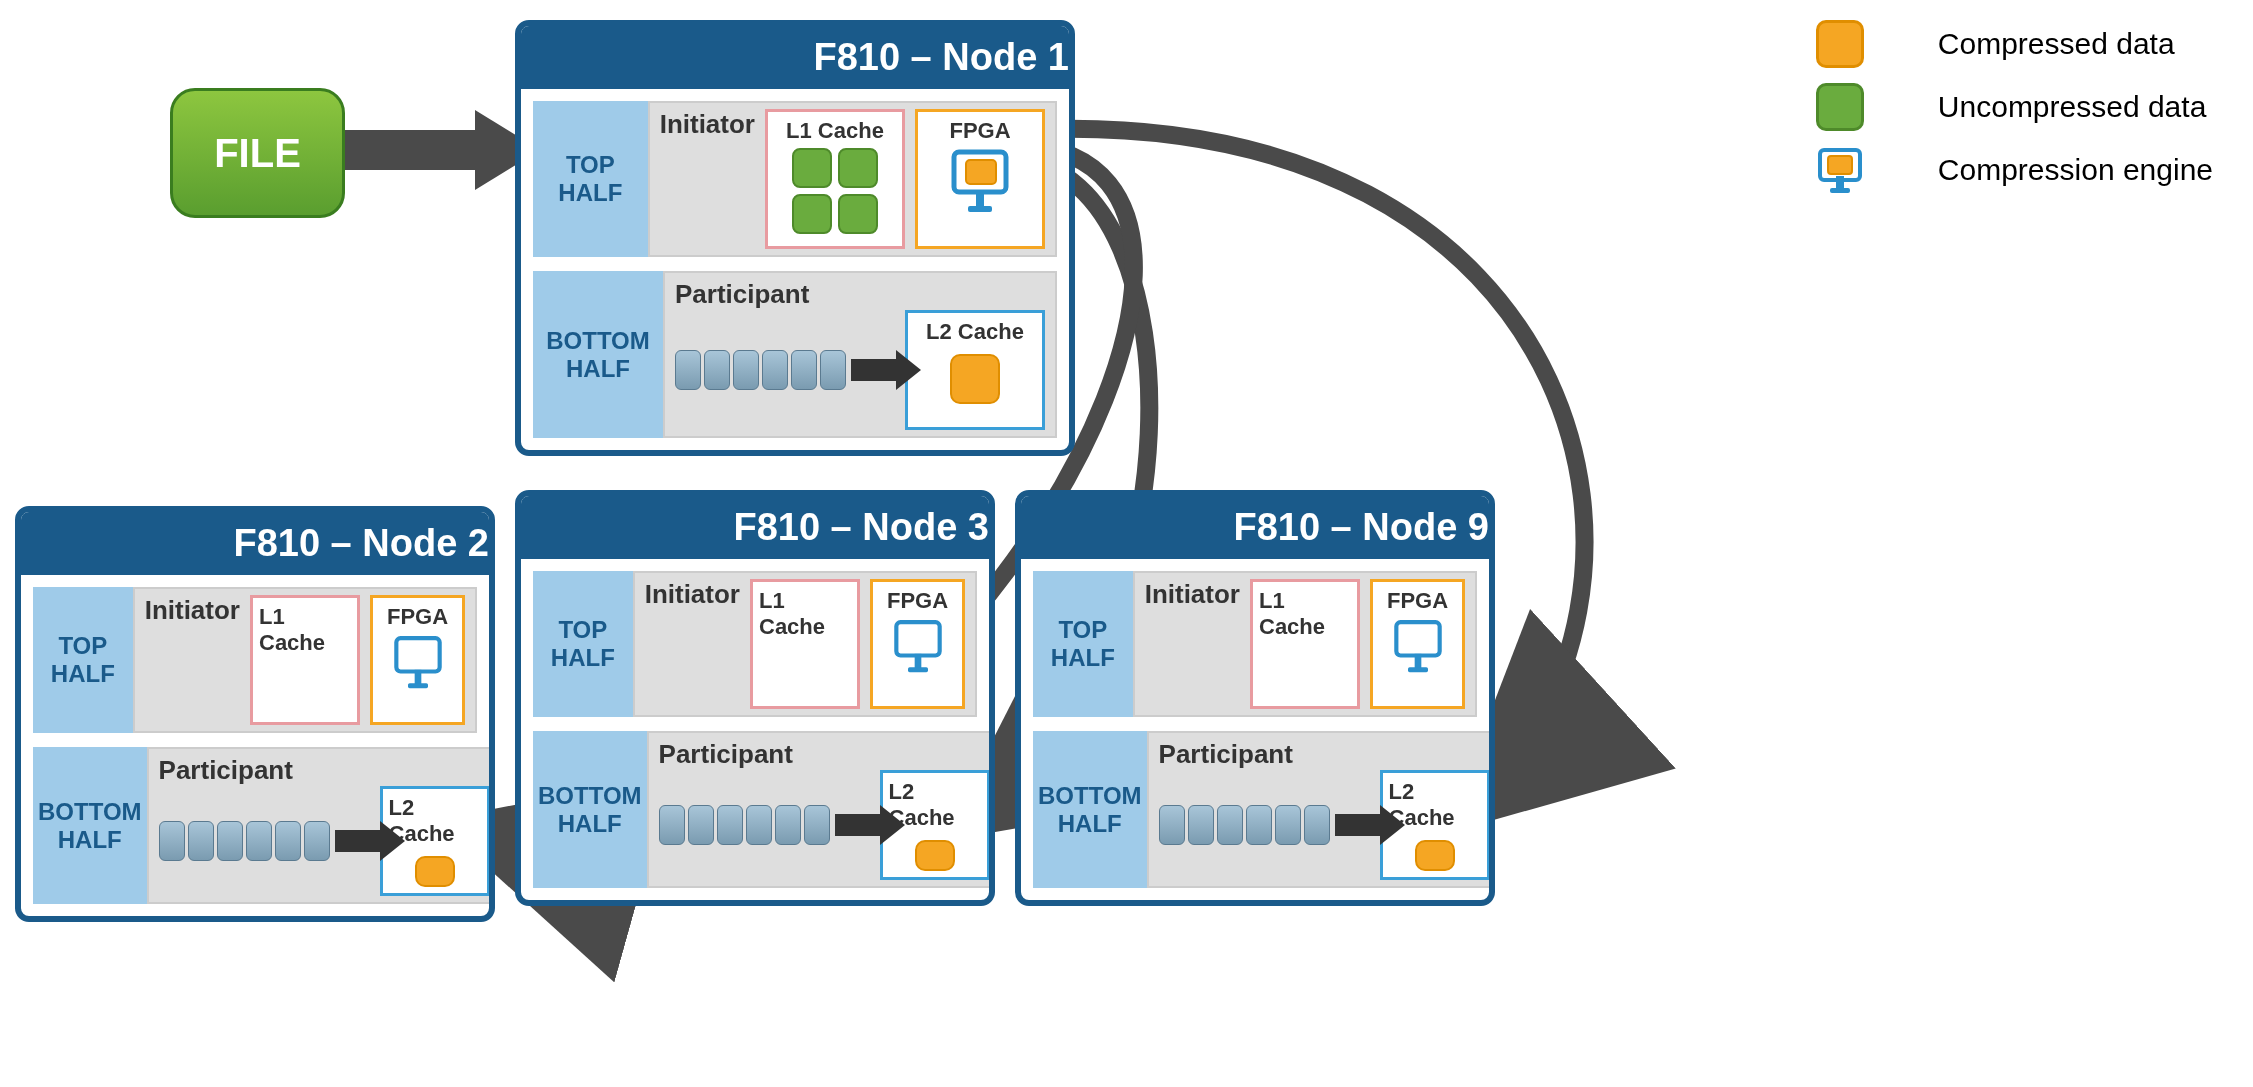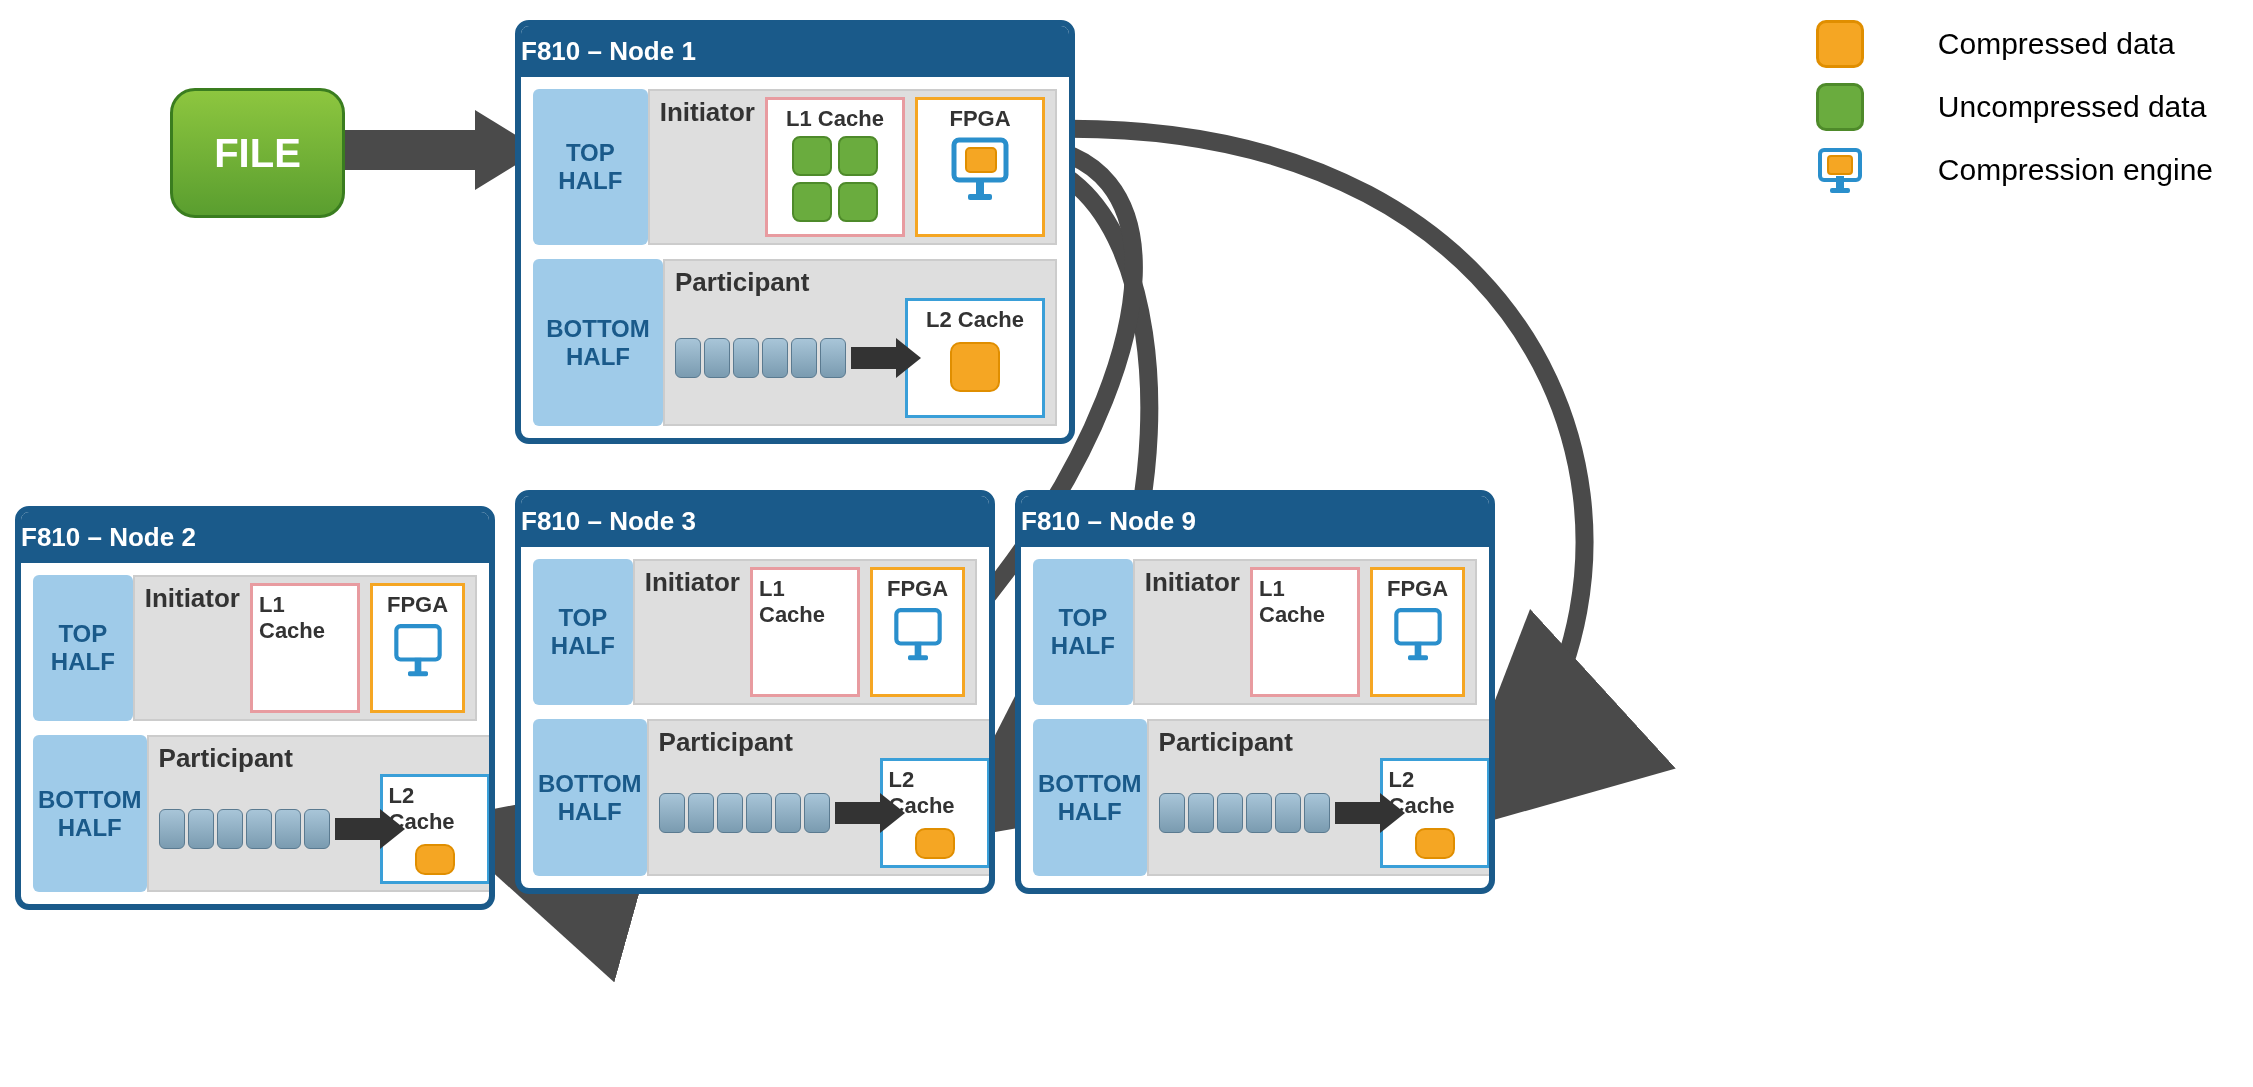--- a/index.html
+++ b/index.html
@@ -31,43 +31,42 @@
     position: absolute;
     background: #fff;
     border: 6px solid #1a5a8a;
     border-radius: 14px;
     overflow: hidden;
   }
   .node-title {
     background: #1a5a8a;
     color: #fff;
     font-weight: bold;
-    font-size: 26px;
-    text-align: left;
+    font-size: 38px;
+    text-align: right;
     padding: 10px 0;
   }
   .node-body { padding: 12px; }
 
   .half-row {
     display: flex;
     align-items: stretch;
     margin-bottom: 14px;
   }
   .half-row:last-child { margin-bottom: 0; }
 
   .half-label {
     width: 130px;
     background: #9fcbe9;
     color: #1a5a8a;
     font-weight: bold;
     font-size: 24px;
     text-align: center;
     display: flex; flex-direction: column; justify-content: center;
     padding: 10px 5px;
-    border-radius: 6px;
   }
 
   .half-content {
     flex: 1;
     background: #dedede;
     border: 2px solid #ccc;
     padding: 6px 10px;
     display: flex;
     align-items: center;
     position: relative;

